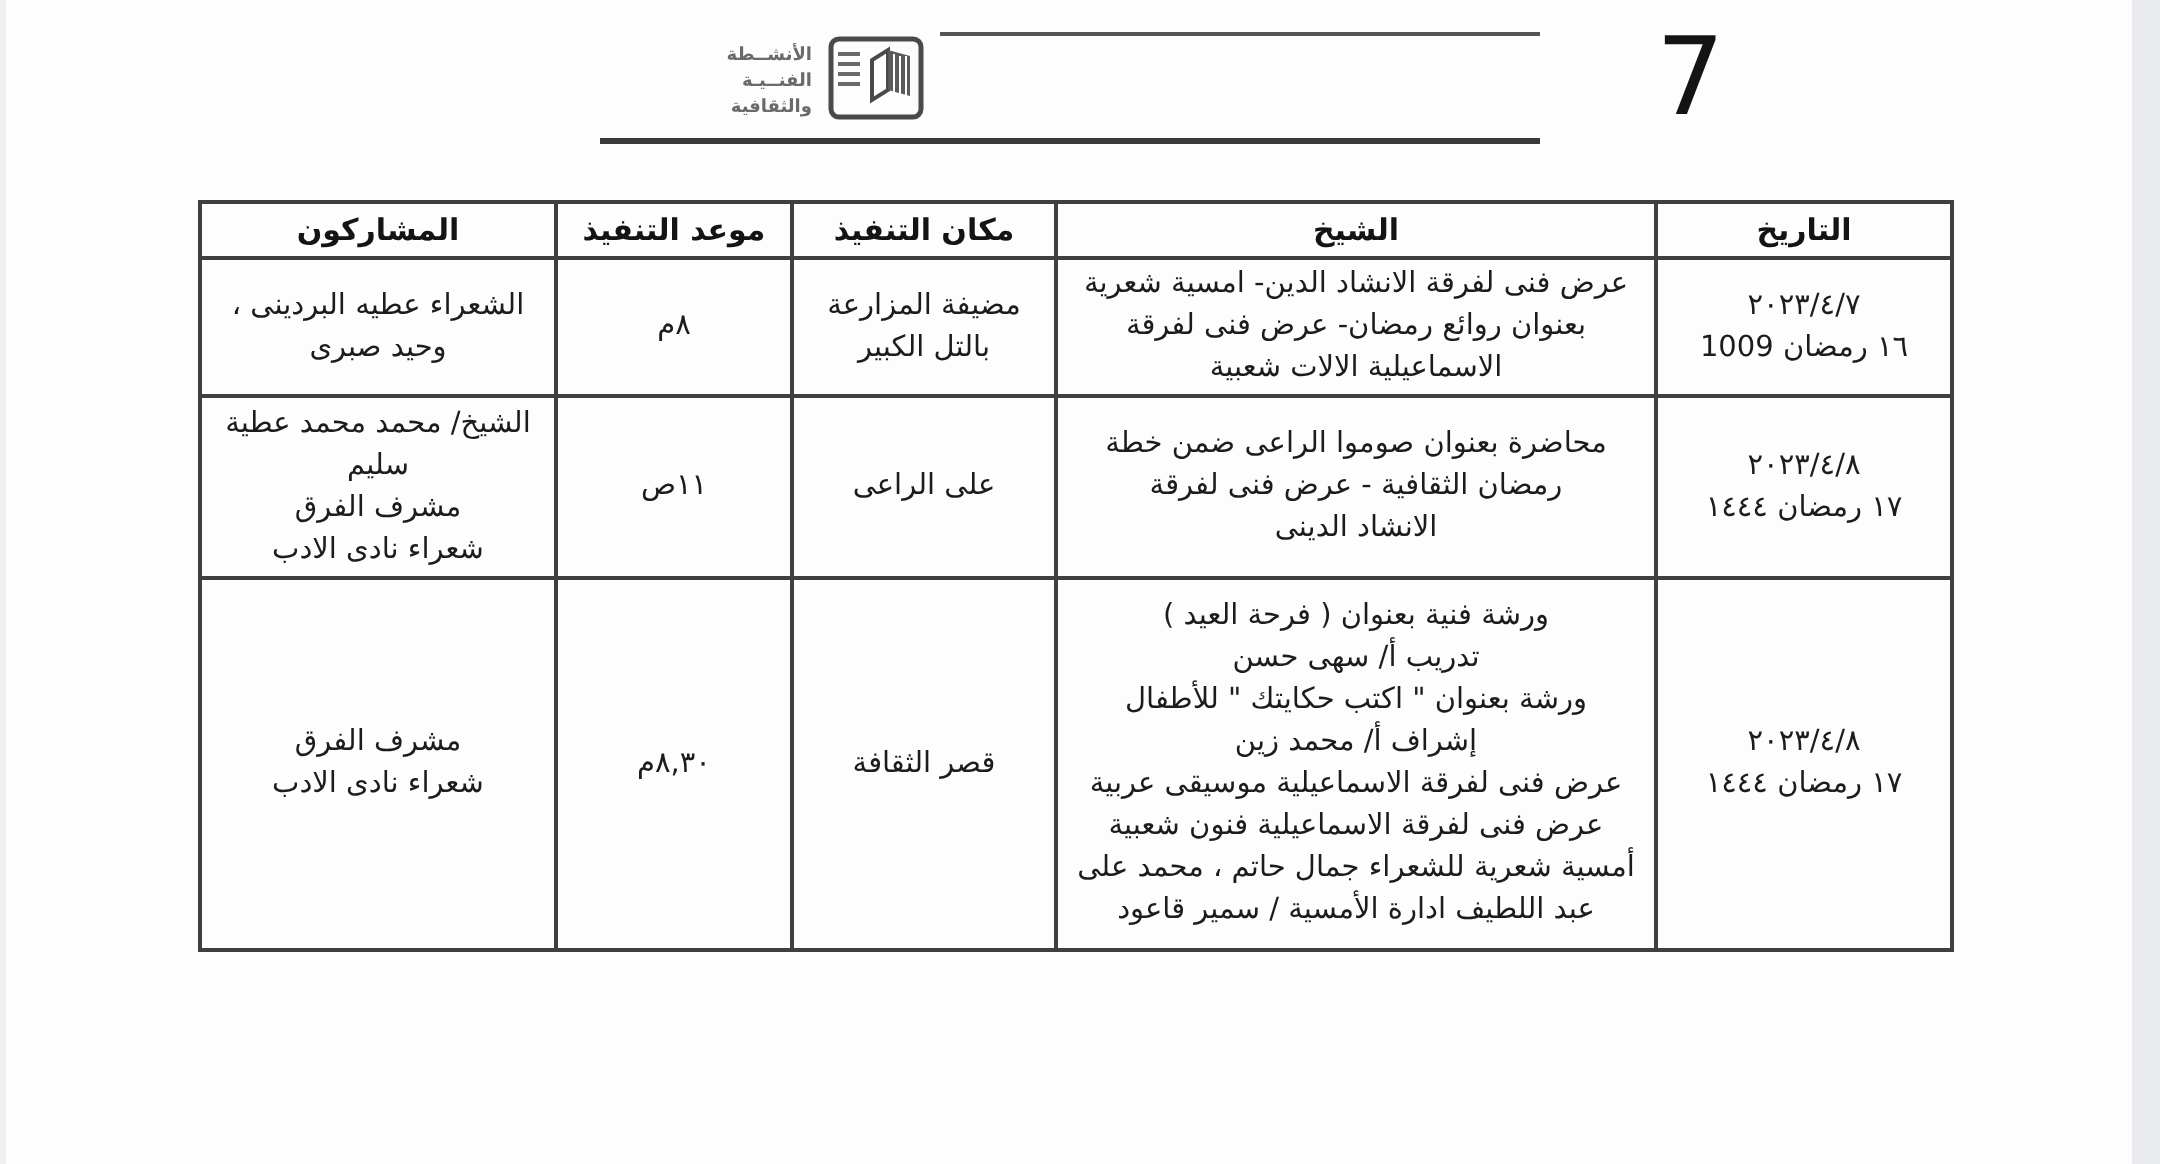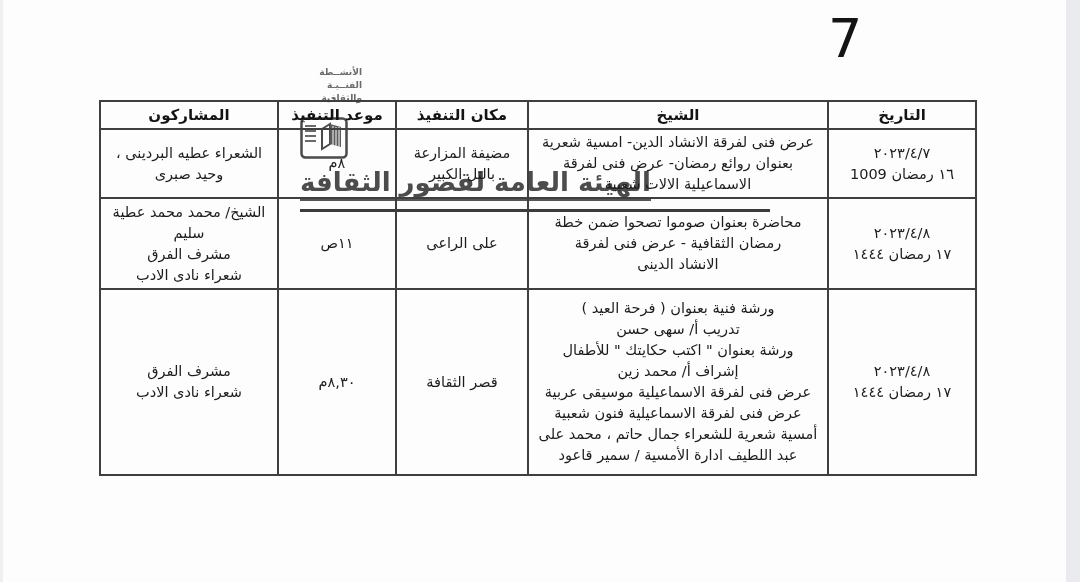--- a/index.html
+++ b/index.html
@@ -7,21 +7,21 @@
     width:1080px;height:582px;position:relative;background:#fdfdfd;
     font-family:"DejaVu Sans","Liberation Sans",sans-serif;
     overflow:hidden;color:#1f1f1f;
   }
   
   .edge-band-right{position:absolute;top:0;left:1066px;width:14px;height:582px;background:#e9ebee;}
   .edge-band-left{position:absolute;top:0;left:0;width:3px;height:582px;background:#eef0f2;}
 
   
   .letterhead{position:absolute;top:14px;left:300px;width:470px;}
-  .head-row{display:flex;flex-direction:column;align-items:flex-start;justify-content:flex-end;gap:8px;margin-top:44px;}
+  .head-row{display:flex;flex-direction:row;align-items:flex-start;justify-content:flex-end;gap:8px;}
   .side-text{width:62px;text-align:right;color:#6a6a6a;font-size:9px;line-height:13px;font-weight:bold;direction:rtl;padding-top:8px;}
   .logo-box{flex:0 0 auto;margin-top:4px;}
   .title-block{direction:rtl;text-align:right;border-bottom:2px solid #555;padding-bottom:2px;min-width:300px;}
   .org-title-ar{font-size:26px;font-weight:bold;color:#4c4c4c;line-height:30px;letter-spacing:0px;}
   .org-title-en{direction:ltr;text-align:left;font-size:10px;font-weight:bold;color:#5d5d5d;letter-spacing:0.6px;padding-top:2px;}
   .head-rule{position:absolute;top:61px;left:0px;width:470px;height:3px;background:#3b3b3b;}
   .page-number{position:absolute;top:10px;left:828px;font-size:54px;font-weight:500;color:#141414;line-height:58px;}
 
   
   table.schedule{
@@ -65,21 +65,20 @@
         <rect x="5" y="18" width="11" height="2" fill="#6a6a6a"></rect>
         <rect x="5" y="23" width="11" height="2" fill="#6a6a6a"></rect>
         <path d="M22 32 L22 12 L30 7 L30 27 Z" fill="none" stroke="#4a4a4a" stroke-width="2"></path>
         <path d="M30 27 L30 7 L41 10 L41 30 Z" fill="#5a5a5a"></path>
         <line x1="33" y1="9" x2="33" y2="29" stroke="#fdfdfd" stroke-width="1"></line>
         <line x1="36" y1="10" x2="36" y2="30" stroke="#fdfdfd" stroke-width="1"></line>
         <line x1="39" y1="10" x2="39" y2="30" stroke="#fdfdfd" stroke-width="1"></line>
       </svg>
     </div>
     <div class="title-block" data-name="organization-title-block">
-      <div class="org-title-ar" data-name="organization-title-arabic">الهيئة العامة لقصور الثقافة</div>
     </div>
   </div>
   <div class="head-rule" data-name="letterhead-divider" style="position:relative;top:8px;left:0;"></div>
 </div>
 
 <div class="page-number" data-name="page-number">7</div>
 
 <table class="schedule" data-name="schedule-table">
   <colgroup>
     <col style="width:148px">
@@ -119,21 +118,21 @@
           <div data-name="cell-line">الشعراء عطيه البردينى ،</div>
           <div data-name="cell-line">وحيد صبرى</div>
         </td>
       </tr>
       <tr data-name="table-row">
         <td data-name="date-cell">
           <div data-name="cell-line">٢٠٢٣/٤/٨</div>
           <div data-name="cell-line">١٧ رمضان ١٤٤٤</div>
         </td>
         <td data-name="activity-cell">
-          <div data-name="cell-line">محاضرة بعنوان صوموا تصحوا ضمن خطة</div>
+          <div data-name="cell-line">محاضرة بعنوان صوموا الراعى ضمن خطة</div>
           <div data-name="cell-line">رمضان الثقافية - عرض فنى لفرقة</div>
           <div data-name="cell-line">الانشاد الدينى</div>
         </td>
         <td data-name="place-cell">
           <div data-name="cell-line">على الراعى</div>
         </td>
         <td data-name="time-cell">
           <div data-name="cell-line">١١ص</div>
         </td>
         <td data-name="participants-cell">

